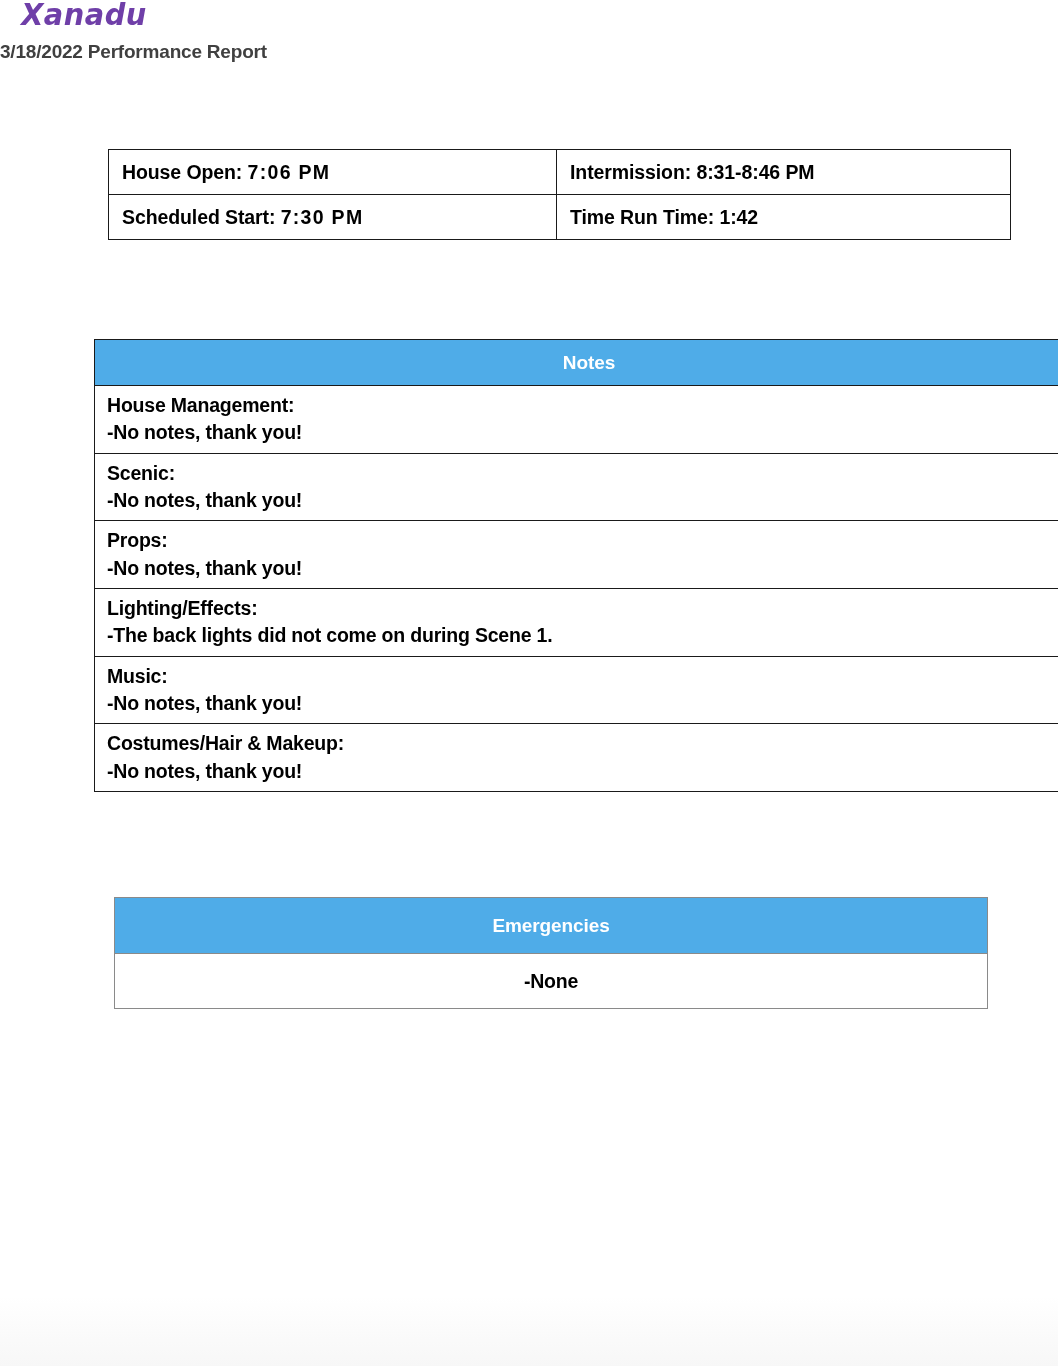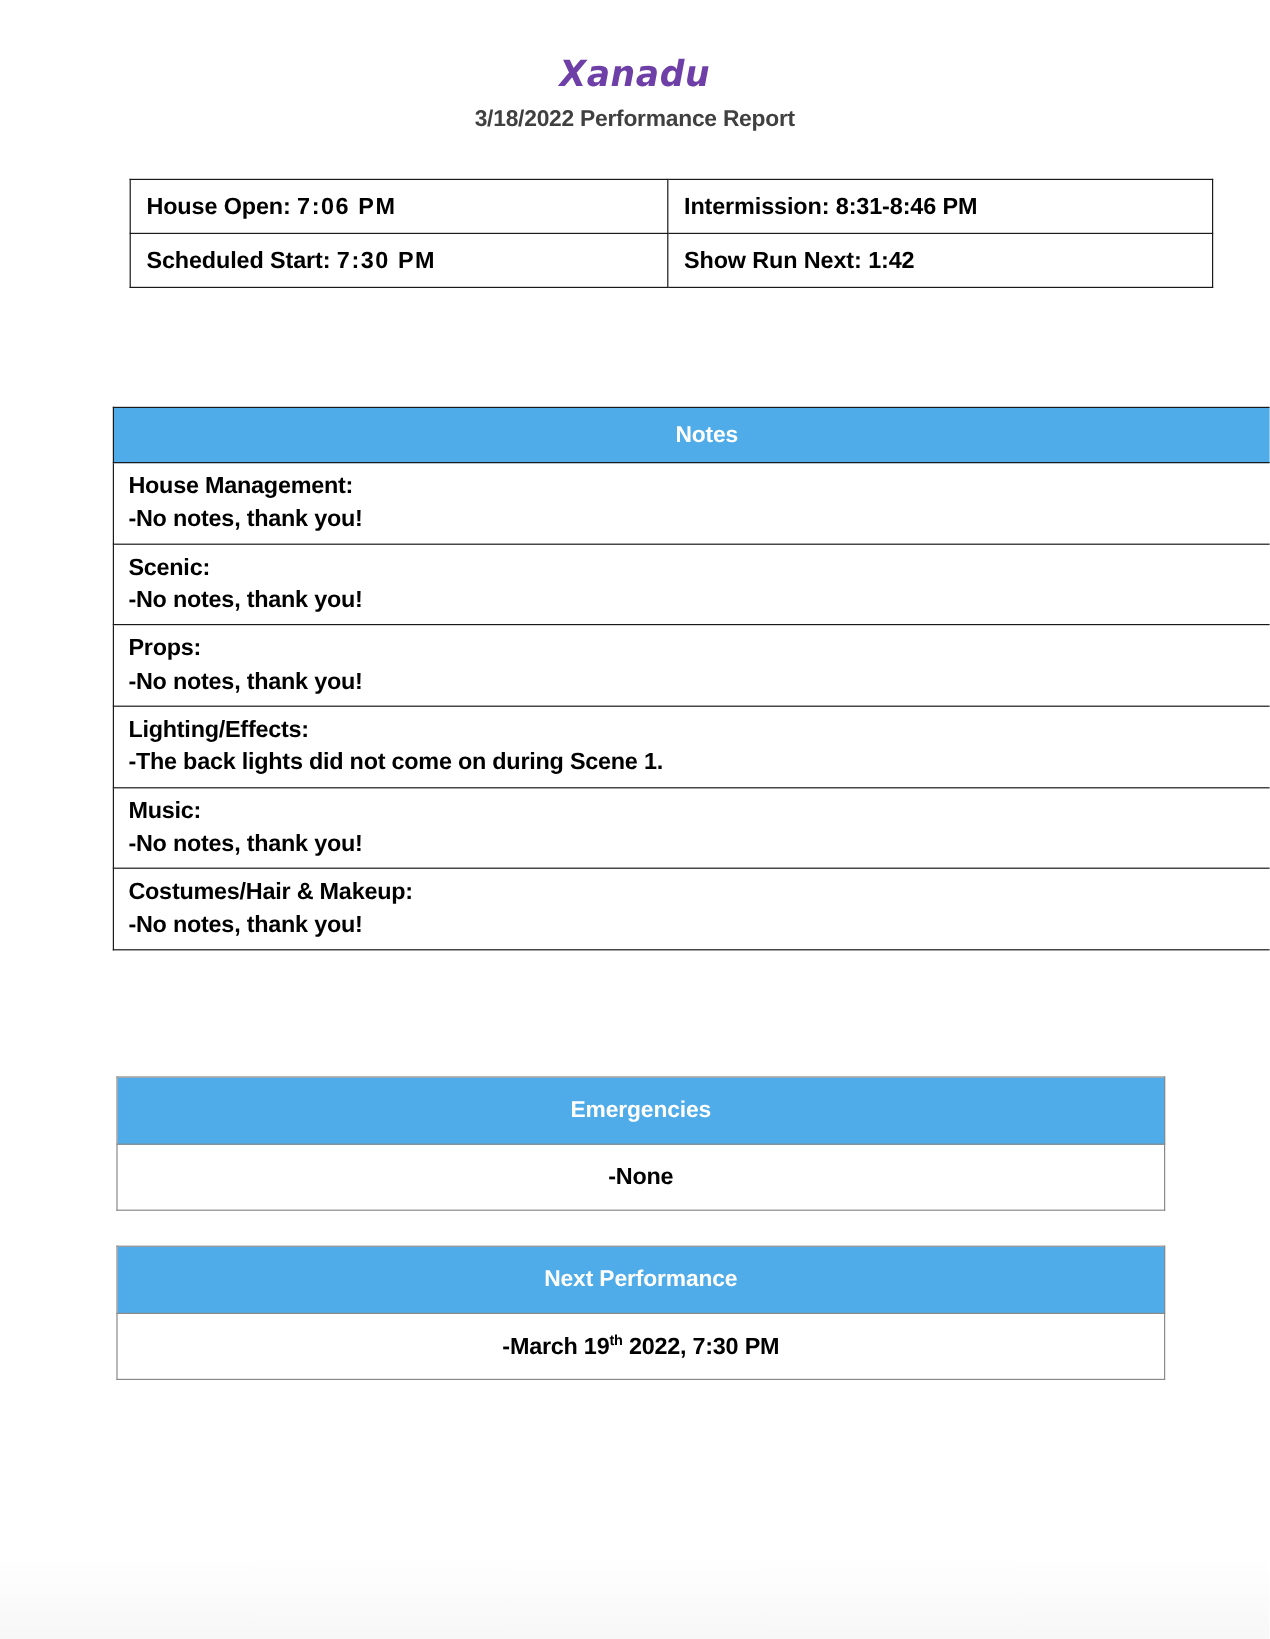--- a/index.html
+++ b/index.html
@@ -19,22 +19,20 @@
 
   .page {
     width: 1058px;
     height: 1366px;
     position: relative;
     background: #ffffff;
   }
 
   
   .header {
-    padding-top: 48px;
-    text-align: center;
   }
   .show-title {
     font-family: "DejaVu Sans", sans-serif;
     font-size: 30px;
     font-weight: bold;
     font-style: italic;
     color: #6F3FA8;
     letter-spacing: 0.5px;
     line-height: 1;
     margin: 0;
@@ -109,21 +107,21 @@
     font-weight: bold;
     line-height: 1.26;
     letter-spacing: -0.2px;
     display: block;
     margin-top: 2px;
   }
 
   
   .block-table {
     position: absolute;
-    left: 97px;
+    left: 114px;
     width: 874px;
     border-collapse: collapse;
     table-layout: fixed;
     padding-left: 46px;
   }
   .block-table.emergencies { top: 897px; }
   .block-table.next-perf   { top: 1038px; }
 
   .block-table th.section-head {
     background: #4FACE8;
@@ -171,21 +169,21 @@
   </div>
 
   <table class="info-table">
     <tbody>
       <tr>
         <td class="col-left"><span>House Open:</span> <span class="spaced">7:06  PM</span></td>
         <td class="col-right"><span>Intermission:</span> <span>8:31-8:46 PM</span></td>
       </tr>
       <tr>
         <td class="col-left"><span>Scheduled Start:</span> <span class="spaced">7:30  PM</span></td>
-        <td class="col-right"><span>Show Run Next:</span> <span>1:42</span></td>
+        <td class="col-right"><span>Time Run Time:</span> <span>1:42</span></td>
       </tr>
     </tbody>
   </table>
 
   <table class="notes-table">
     <thead>
       <tr>
         <th class="section-head">Notes</th>
       </tr>
     </thead>
@@ -235,27 +233,15 @@
         <th class="section-head">Emergencies</th>
       </tr>
     </thead>
     <tbody>
       <tr>
         <td class="block-body">-None</td>
       </tr>
     </tbody>
   </table>
 
-  <table class="block-table next-perf">
-    <thead>
-      <tr>
-        <th class="section-head">Next Performance</th>
-      </tr>
-    </thead>
-    <tbody>
-      <tr>
-        <td class="block-body"><span>-March 19</span><sup>th</sup><span> 2022, 7:30 PM</span></td>
-      </tr>
-    </tbody>
-  </table>
 
   <div class="page-fade"></div>
 </div>
 
 </body></html>

